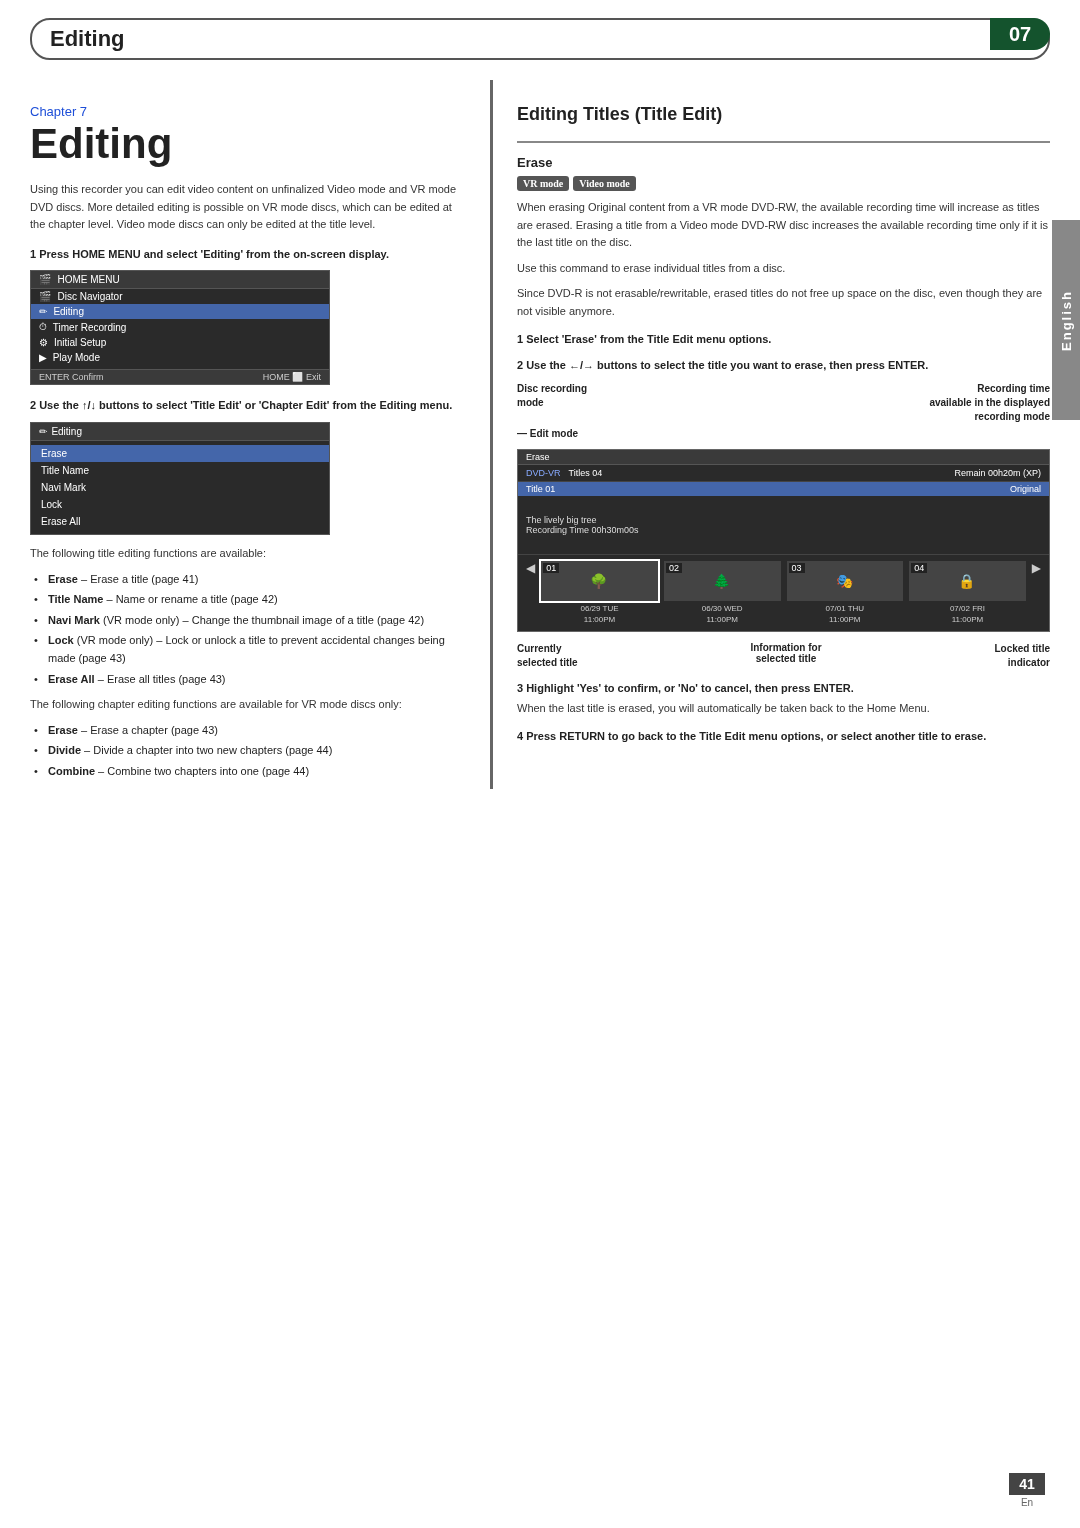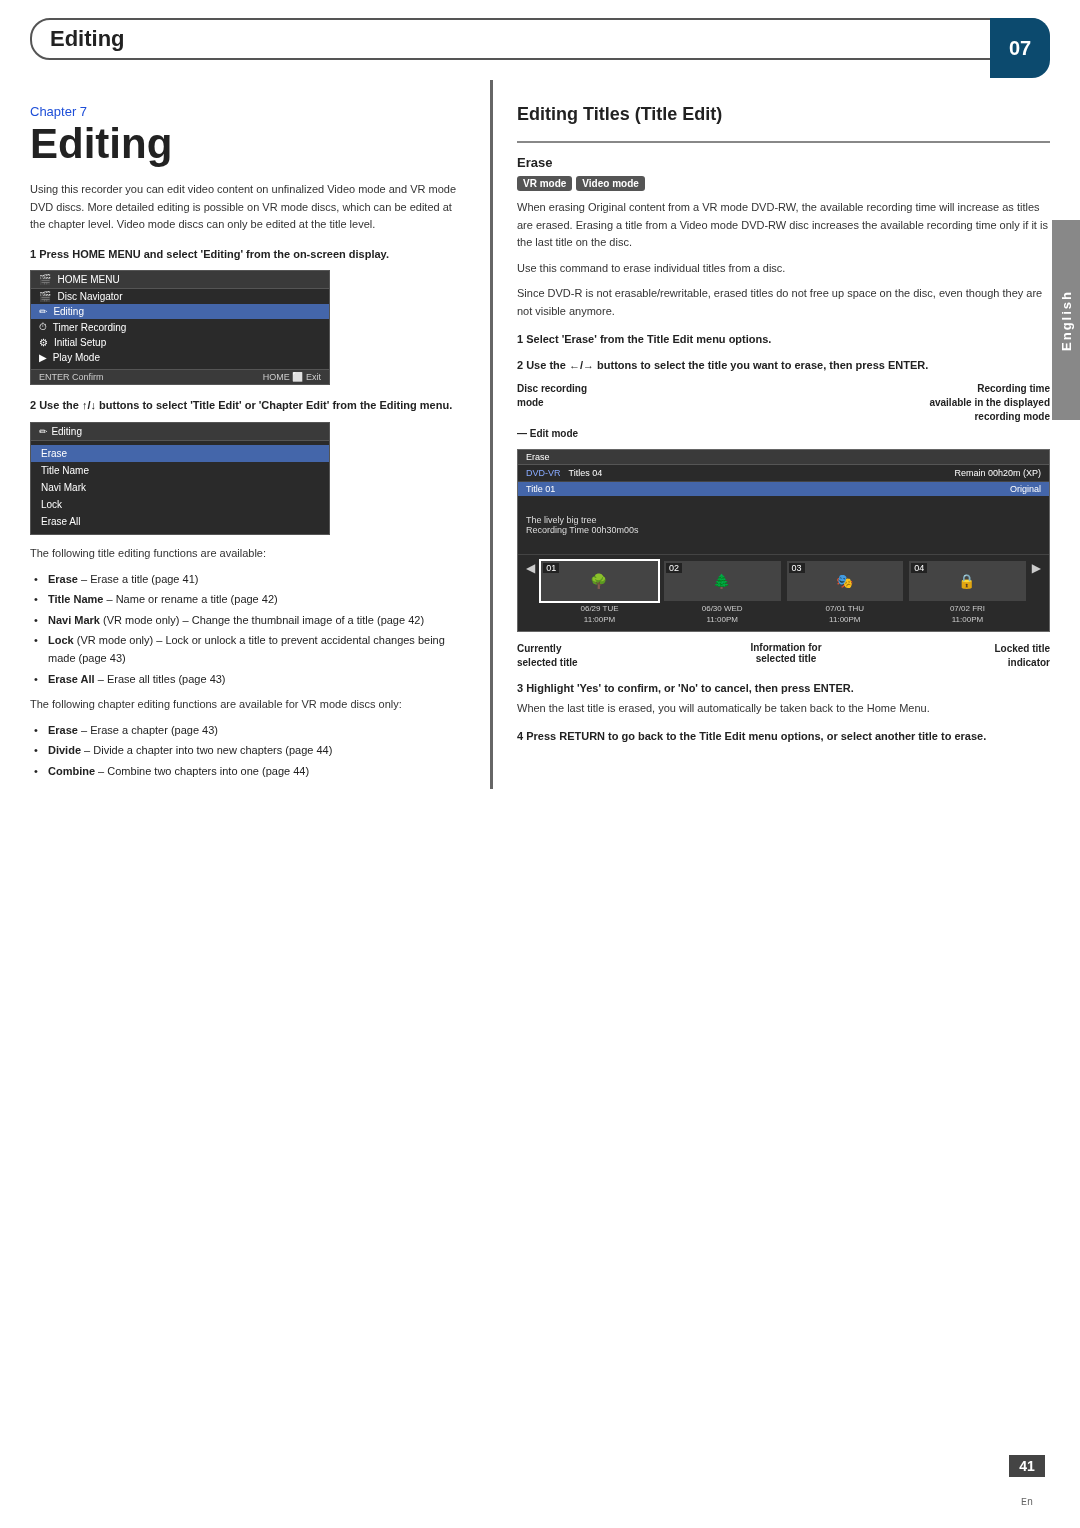--- a/index.html
+++ b/index.html
@@ -27,26 +27,26 @@
     }
     .header-title {
       font-size: 22px;
       font-weight: bold;
       color: #222;
     }
     .chapter-number {
       position: absolute;
       right: -2px;
       top: -2px;
-      background: #0c4a6e;
+      background: #14532d;
       color: #fff;
       font-size: 20px;
       font-weight: bold;
       width: 60px;
-      height: 60px;
+      height: 32px;
       display: flex;
       align-items: center;
       justify-content: center;
       border-radius: 0 18px 18px 0;
     }
 
     
     .english-sidebar {
       position: absolute;
       right: 0;
@@ -228,20 +228,21 @@
       font-weight: bold;
       margin-bottom: 6px;
       margin-top: 10px;
     }
 
     
     .badges {
       display: flex;
       gap: 4px;
       margin-bottom: 8px;
+      font-family: Liberation Serif, serif;
     }
     .badge {
       font-size: 10px;
       font-weight: bold;
       padding: 2px 6px;
       border-radius: 3px;
       color: #fff;
     }
     .badge-vr { background: #555; }
     .badge-video { background: #555; }
@@ -361,22 +362,21 @@
       font-weight: bold;
       width: 36px;
       height: 22px;
       display: flex;
       align-items: center;
       justify-content: center;
     }
     .page-en {
       font-size: 10px;
       color: #666;
-      margin-top: 20px;
-      font-family: Liberation Mono, monospace;
+      margin-top: 2px;
     }
     .arrow-indicator {
       font-size: 12px;
       color: #ccc;
     }
   </style>
 </head>
 <body>
 
 <div class="header-bar">

